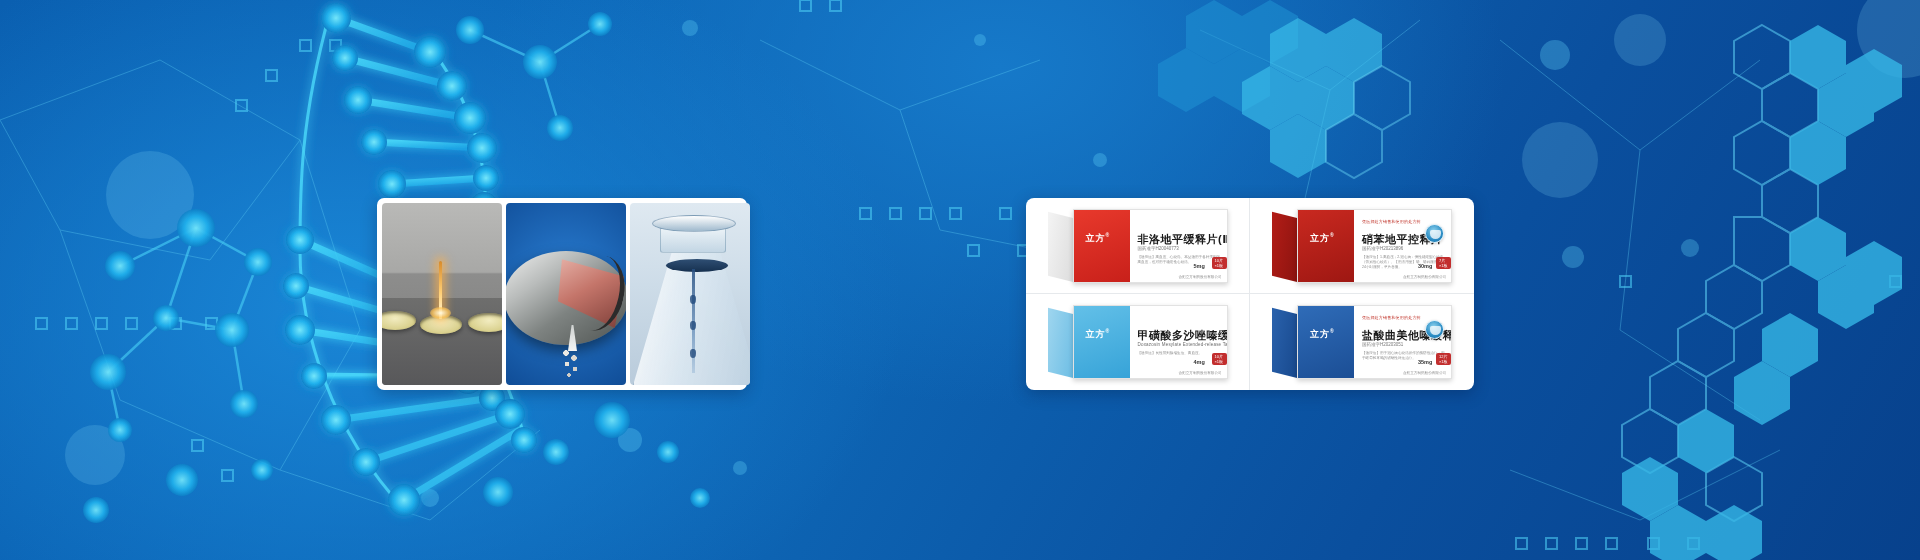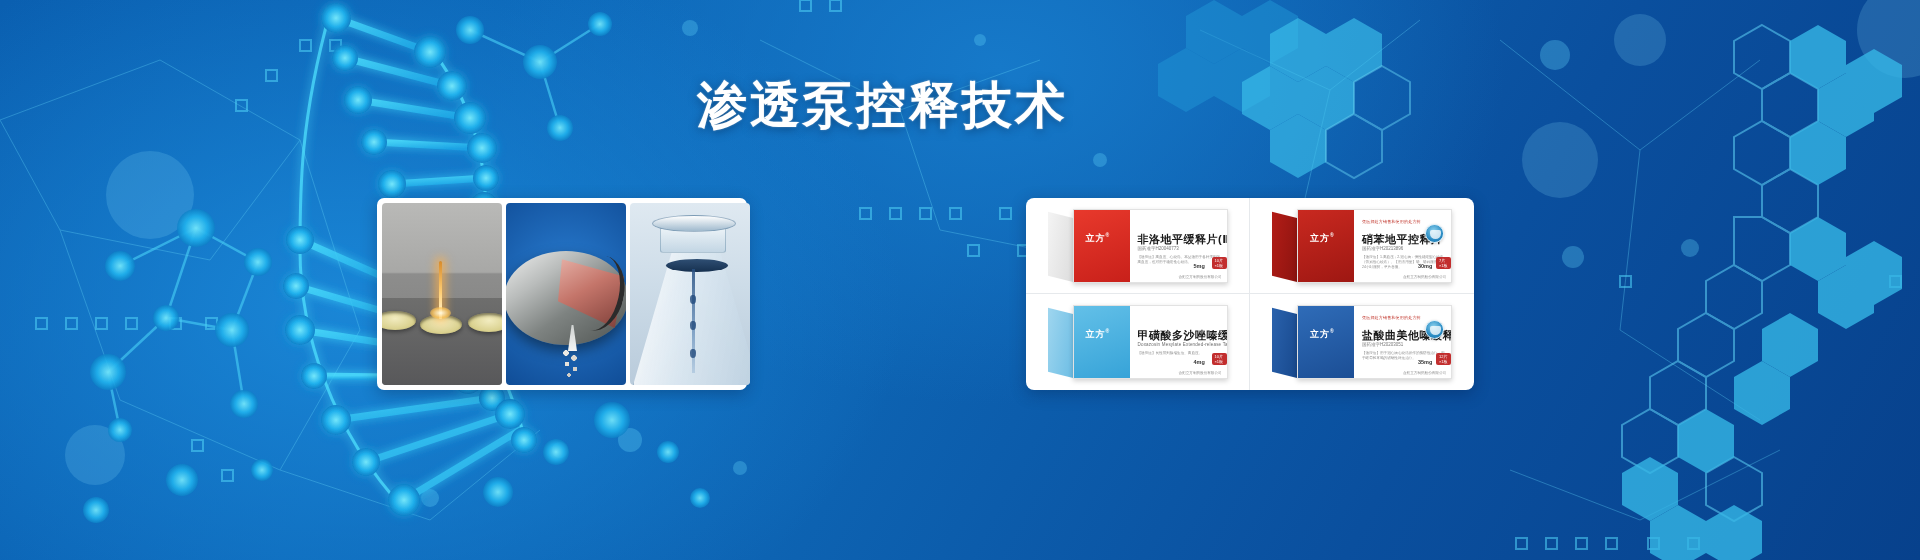--- a/index.html
+++ b/index.html
@@ -460,23 +460,20 @@
           <circle cx="560" cy="128" r="13"></circle>
         <circle cx="612" cy="420" r="18"></circle>
           <circle cx="556" cy="452" r="13"></circle>
         <circle cx="668" cy="452" r="11"></circle>
           <circle cx="498" cy="492" r="15"></circle>
         <circle cx="700" cy="498" r="10"></circle>
       </g>
     </g>
   </svg>
 
-  <div class="title-wrap">
-    <h1 class="title">渗透泵控释技术</h1>
-  </div>
 
   <div class="photo-card">
 
     <div class="photo ph-laser">
       <div class="floor"></div>
       <div class="hole h1"></div>
       <div class="hole h2"></div>
       <div class="hole h3"></div>
       <div class="beam"></div>
       <div class="spark"></div>

